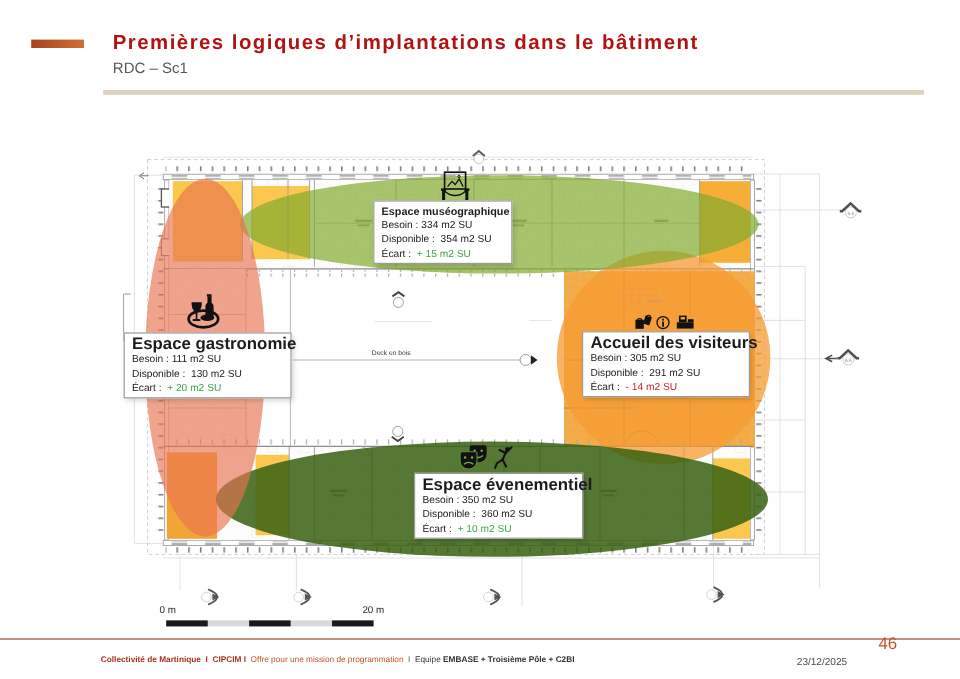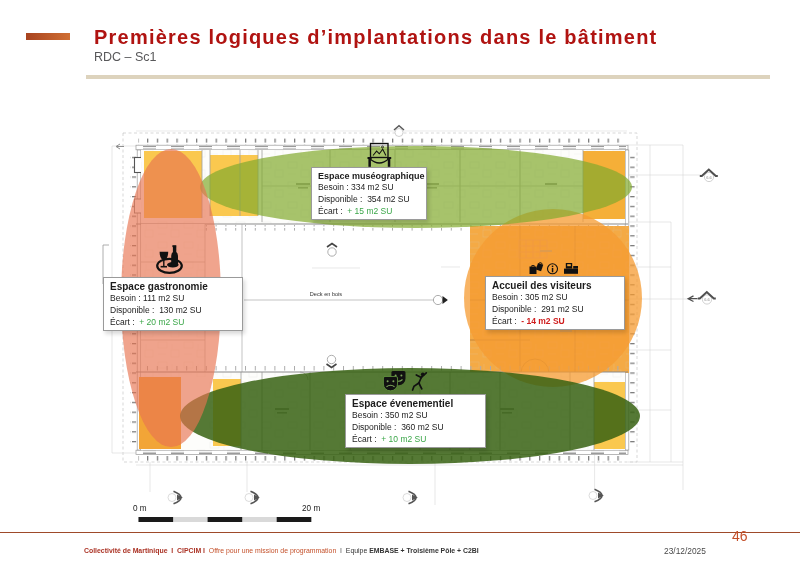--- a/index.html
+++ b/index.html
@@ -1,26 +1,26 @@
 <!DOCTYPE html>
 <html><head><meta charset="utf-8">
 <style>
 html,body{margin:0;padding:0}
 body{width:800px;height:566px;font-family:"Liberation Sans",sans-serif;background:#fff;position:relative;overflow:hidden}
 .abs{position:absolute}
 .lbl{position:absolute;background:#fff;border:1px solid #9a9a9a;box-shadow:2px 3px 4px rgba(0,0,0,.15);padding:2.5px 6px 1.5px 6px;font-size:8.5px;line-height:11.7px;color:#1c1c1c;white-space:nowrap}
-.lbl b{font-size:10px}
+.lbl b{font-size:14px}
 .pos{color:#3aa648;font-weight:normal}
-.neg{color:#cf1d1d;font-weight:bold}
+.neg{color:#cf1d1d;font-weight:normal}
 </style></head>
 <body>
 
 <div class="abs" style="left:26px;top:33px;width:44px;height:7px;background:linear-gradient(90deg,#a8431f,#d06f33)"></div>
 
-<div class="abs" style="left:94px;top:26px;font-size:20px;letter-spacing:1.22px;font-weight:bold;color:#b01311">Premières logiques d’implantations dans le bâtiment</div>
+<div class="abs" style="left:94px;top:26px;font-size:17px;letter-spacing:1.22px;font-weight:bold;color:#b01311">Premières logiques d’implantations dans le bâtiment</div>
 
 <div class="abs" style="left:94px;top:50px;font-size:12.5px;color:#58585a">RDC – Sc1</div>
 
 <div class="abs" style="left:86px;top:75px;width:684px;height:3.5px;background:#ddd3bd"></div>
 
 <svg class="abs" style="left:0;top:0" width="800" height="566" viewBox="0 0 800 566">
 <defs>
 <pattern id="tck" width="9.8" height="6" patternUnits="userSpaceOnUse">
         <rect x="0" y="0" width="1.3" height="4.6" fill="#7d7d7d"></rect>
       </pattern>

